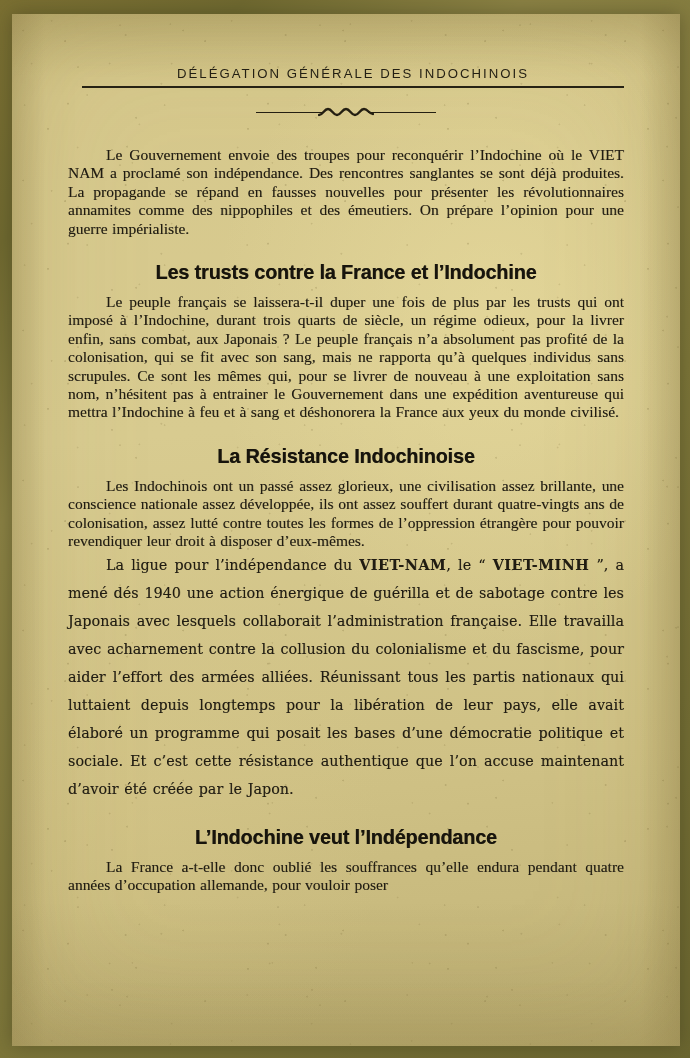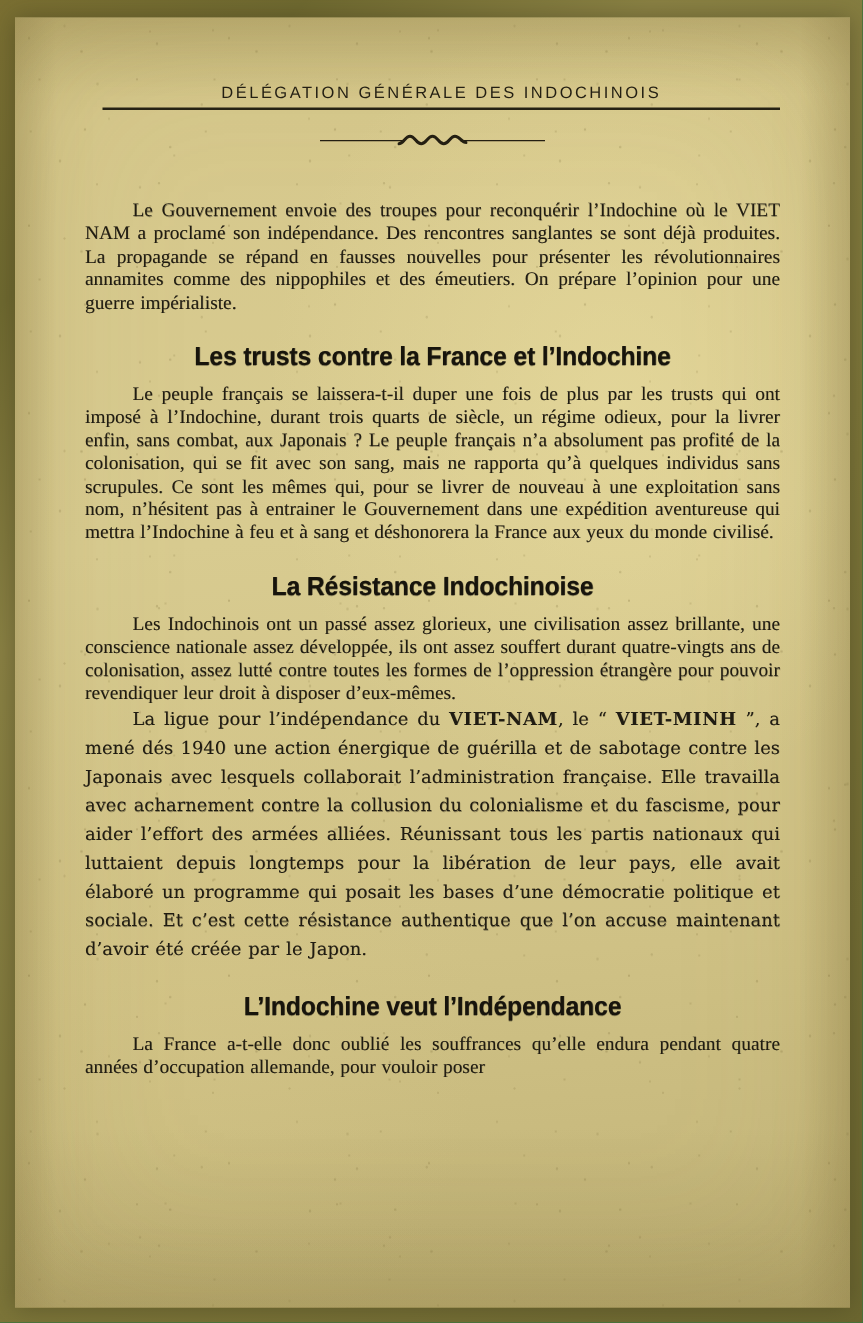--- a/index.html
+++ b/index.html
@@ -5,21 +5,21 @@
   html, body {
     margin: 0;
     padding: 0;
     background: #6d6a3a;
   }
   #page {
     position: relative;
     width: 690px;
     height: 1058px;
     overflow: hidden;
-    background: #15803d;
+    background: #c4b5fd;
     font-family: "Liberation Serif", serif;
   }
 
   
   #board {
     position: absolute;
     inset: 0;
     background:
       linear-gradient(135deg, #7a6f32 0%, #6f6930 14%, #8a8144 30%, #7c7539 60%, #6b6630 100%);
   }
@@ -151,42 +151,42 @@
     text-align: justify;
     text-indent: 38px;
     color: #201c12;
     font-family: "Liberation Serif", serif;
     font-size: 15.4px;
     line-height: 18.4px;
     letter-spacing: 0.05px;
     word-spacing: 0.6px;
     text-shadow: 0.35px 0.25px 0 rgba(32,28,18,0.40);
   }
-  p.lead { margin-top: 40px; }
+  p.lead { margin-top: 26px; }
 
   
   h2.section {
     margin: 22px 0 9px;
     text-align: center;
     font-family: "Liberation Sans", sans-serif;
     font-weight: 700;
     font-size: 21px;
     letter-spacing: -0.1px;
     color: #17140c;
     transform: scaleX(0.94);
     text-shadow:
       0.5px 0 0 rgba(23,20,12,0.55),
       0 0.4px 0 rgba(23,20,12,0.35);
   }
 
   
   p.body.wide {
     font-family: "DejaVu Serif", serif;
     font-size: 14.2px;
-    line-height: 23px;
+    line-height: 28px;
     letter-spacing: 0.1px;
     word-spacing: 1px;
   }
   p.body.wide b { font-weight: 700; letter-spacing: 0.6px; }
   p.body b { font-weight: 700; }
 
   .bottom-fade {
     position: absolute;
     left: 0; right: 0; bottom: 0;
     height: 70px;

